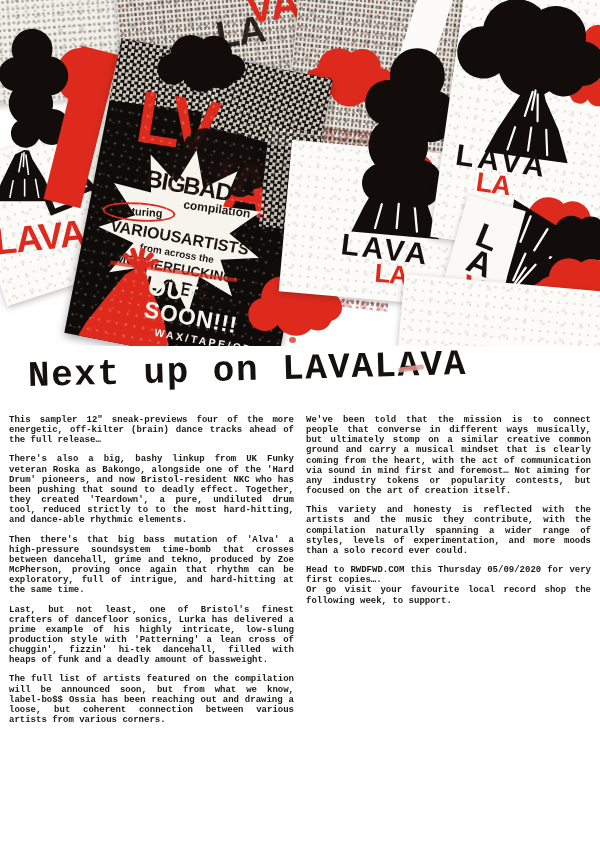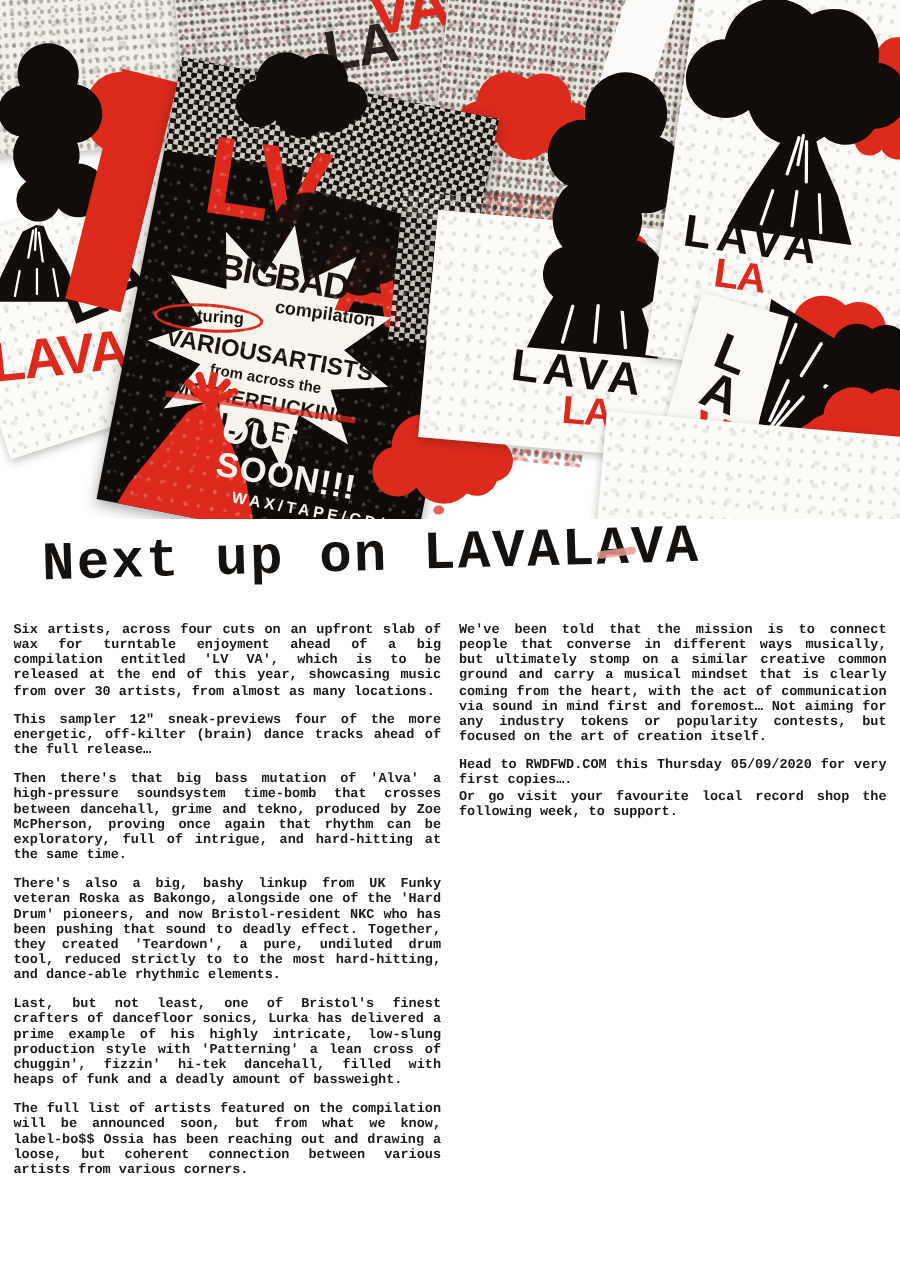--- a/index.html
+++ b/index.html
@@ -342,25 +342,25 @@
   <div class="piece flyer-br grunge-l shadowed"></div>
 </div>
 
 <h1 class="headline">Next up on LAVALAVA</h1>
 <div class="speck speck-pink"></div>
 <div class="speck speck-1"></div>
 <div class="speck speck-2"></div>
 
 <div class="article">
   <div class="col">
-      <p class="para">Six artists, across four cuts on an upfront slab of wax for turntable enjoyment ahead of a big compilation entitled 'LV VA', which is to be released at the end of this year, showcasing music from over 30 artists, from almost as many locations.</p>
       <p class="para">This sampler 12" sneak-previews four of the more energetic, off-kilter (brain) dance tracks ahead of the full release…</p>
+      <p class="para">There's also a big, bashy linkup from UK Funky veteran Roska as Bakongo, alongside one of the 'Hard Drum' pioneers, and now Bristol-resident NKC who has been pushing that sound to deadly effect. Together, they created 'Teardown', a pure, undiluted drum tool, reduced strictly to to the most hard-hitting, and dance-able rhythmic elements.</p>
       <p class="para">Then there's that big bass mutation of 'Alva' a high-pressure soundsystem time-bomb that crosses between dancehall, grime and tekno, produced by Zoe McPherson, proving once again that rhythm can be exploratory, full of intrigue, and hard-hitting at the same time.</p>
-      <p class="para">There's also a big, bashy linkup from UK Funky veteran Roska as Bakongo, alongside one of the 'Hard Drum' pioneers, and now Bristol-resident NKC who has been pushing that sound to deadly effect. Together, they created 'Teardown', a pure, undiluted drum tool, reduced strictly to to the most hard-hitting, and dance-able rhythmic elements.</p>
       <p class="para">Last, but not least, one of Bristol's finest crafters of dancefloor sonics, Lurka has delivered a prime example of his highly intricate, low-slung production style with 'Patterning' a lean cross of chuggin', fizzin' hi-tek dancehall, filled with heaps of funk and a deadly amount of bassweight.</p>
       <p class="para">The full list of artists featured on the compilation will be announced soon, but from what we know, label-bo$$ Ossia has been reaching out and drawing a loose, but coherent connection between various artists from various corners.</p>
     </div>
   <div class="col">
       <p class="para">We've been told that the mission is to connect people that converse in different ways musically, but ultimately stomp on a similar creative common ground and carry a musical mindset that is clearly coming from the heart, with the act of communication via sound in mind first and foremost… Not aiming for any industry tokens or popularity contests, but focused on the art of creation itself.</p>
+      <p class="para">This variety and honesty is reflected with the artists and the music they contribute, with the compilation naturally spanning a wider range of styles, levels of experimentation, and more moods than a solo record ever could.</p>
       <p class="para">Head to RWDFWD.COM this Thursday 05/09/2020 for very first copies….
 Or go visit your favourite local record shop the following week, to support.</p>
     </div>
 </div>
 
 </body></html>

